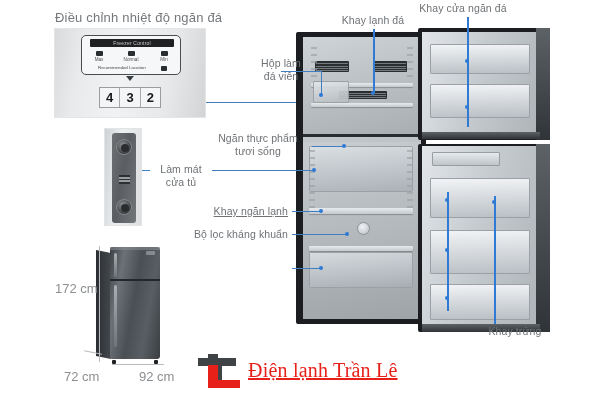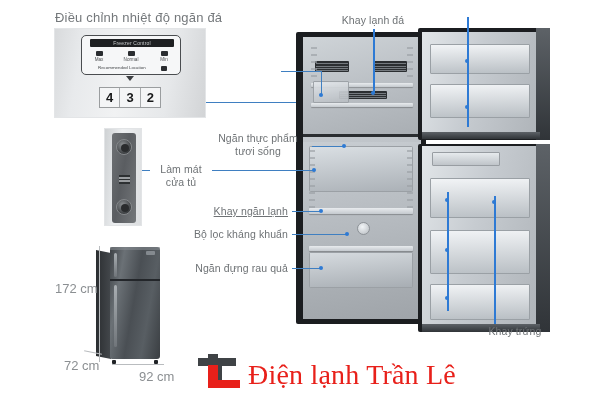--- a/index.html
+++ b/index.html
@@ -358,23 +358,24 @@
     position: absolute;
     left: 196px; top: 352px;
     width: 210px; height: 42px;
   }
   .logo-mark { position: absolute; left: 0; top: 2px; width: 52px; height: 38px; }
   .logo-text {
     position: absolute;
     left: 52px; top: 7px;
     color: #e8201a;
     font-family: "Liberation Serif", serif;
-    font-size: 28px;
+    font-size: 20px;
     letter-spacing: .2px;
     white-space: nowrap;
+    text-decoration: underline;
   }
 </style>
 </head>
 <body>
 
 <div id="canvas">
 
   <div class="title" style="left:55px; top:10px; width:150px; text-align:center;">Điều chỉnh nhiệt độ ngăn đá</div>
 
   <div class="panel-shot">
@@ -423,21 +424,21 @@
     <div class="prod-handle" style="top:42px; height:62px;"></div>
     <div class="prod-foot" style="left:16px;"></div>
     <div class="prod-foot" style="left:58px;"></div>
   </div>
 
   <div class="dimline v" style="left:99px; top:246px; height:116px;"></div>
   <div class="dimline h" style="left:112px; top:364px; width:52px;"></div>
   <div class="dimline h" style="left:84px; top:352px; width:18px; transform:rotate(11deg);"></div>
 
   <div class="dimtxt" style="left:55px; top:281px;">172 cm</div>
-  <div class="dimtxt" style="left:64px; top:358px;">72 cm</div>
+  <div class="dimtxt" style="left:64px; top:369px;">72 cm</div>
   <div class="dimtxt" style="left:139px; top:369px;">92 cm</div>
 
   <div class="fridge">
 
     <div class="cab-outer">
       <div class="cab-inner"></div>
 
       <div class="freezer-cav">
         <div class="ice-grill" style="left:12px; top:24px; width:34px; height:11px;"></div>
         <div class="ice-grill" style="left:70px; top:24px; width:34px; height:11px;"></div>
@@ -476,24 +477,27 @@
       <div class="door-bin" style="left:12px; top:140px; width:100px; height:36px;"></div>
       <div class="door-edge" style="left:118px; top:0px; width:14px; height:188px;"></div>
       <div class="door-edge" style="left:4px; top:180px; width:118px; height:8px;"></div>
     </div>
   </div>
 
   <div class="lbl c" style="left:329px; top:14px; width:88px;">Khay lạnh đá</div>
   <div class="ln v thick" style="left:373px; top:29px; height:64px;"></div>
   <div class="dot" style="left:371px; top:91px;"></div>
 
+  <div class="lbl c" style="left:408px; top:2px; width:110px;">Khay cửa ngăn đá</div>
   <div class="ln v thick" style="left:467px; top:17px; height:110px;"></div>
   <div class="dot" style="left:465px; top:59px;"></div>
   <div class="dot" style="left:465px; top:105px;"></div>
 
+  <div class="lbl c" style="left:250px; top:57px; width:62px;">Hộp làm
+đá viên</div>
   <div class="ln h" style="left:281px; top:71px; width:41px;"></div>
   <div class="ln v" style="left:321px; top:71px; height:24px;"></div>
   <div class="dot" style="left:319px; top:93px;"></div>
 
   <div class="lbl c" style="left:205px; top:132px; width:106px;">Ngăn thực phẩm
 tươi sống</div>
   <div class="ln h" style="left:312px; top:146px; width:32px;"></div>
   <div class="dot" style="left:342px; top:144px;"></div>
 
   <div class="lbl c" style="left:150px; top:163px; width:62px;">Làm mát
@@ -503,21 +507,20 @@
   <div class="dot" style="left:312px; top:168px;"></div>
 
   <div class="lbl r" style="left:195px; top:205px; width:93px;text-decoration:underline;">Khay ngăn lạnh</div>
   <div class="ln h" style="left:292px; top:211px; width:29px;"></div>
   <div class="dot" style="left:319px; top:209px;"></div>
 
   <div class="lbl r" style="left:180px; top:228px; width:108px;">Bộ lọc kháng khuẩn</div>
   <div class="ln h" style="left:292px; top:234px; width:54px;"></div>
   <div class="dot" style="left:345px; top:232px;"></div>
 
-  <div class="lbl r" style="left:180px; top:262px; width:108px;">Ngăn đựng rau quả</div>
   <div class="ln h" style="left:292px; top:268px; width:29px;"></div>
   <div class="dot" style="left:319px; top:266px;"></div>
 
   <div class="ln v thick" style="left:447px; top:192px; height:119px;"></div>
   <div class="dot" style="left:445px; top:198px;"></div>
   <div class="dot" style="left:445px; top:248px;"></div>
   <div class="dot" style="left:445px; top:296px;"></div>
 
   <div class="lbl c" style="left:475px; top:325px; width:80px;">Khay trứng</div>
   <div class="ln v thick" style="left:494px; top:196px; height:128px;"></div>

